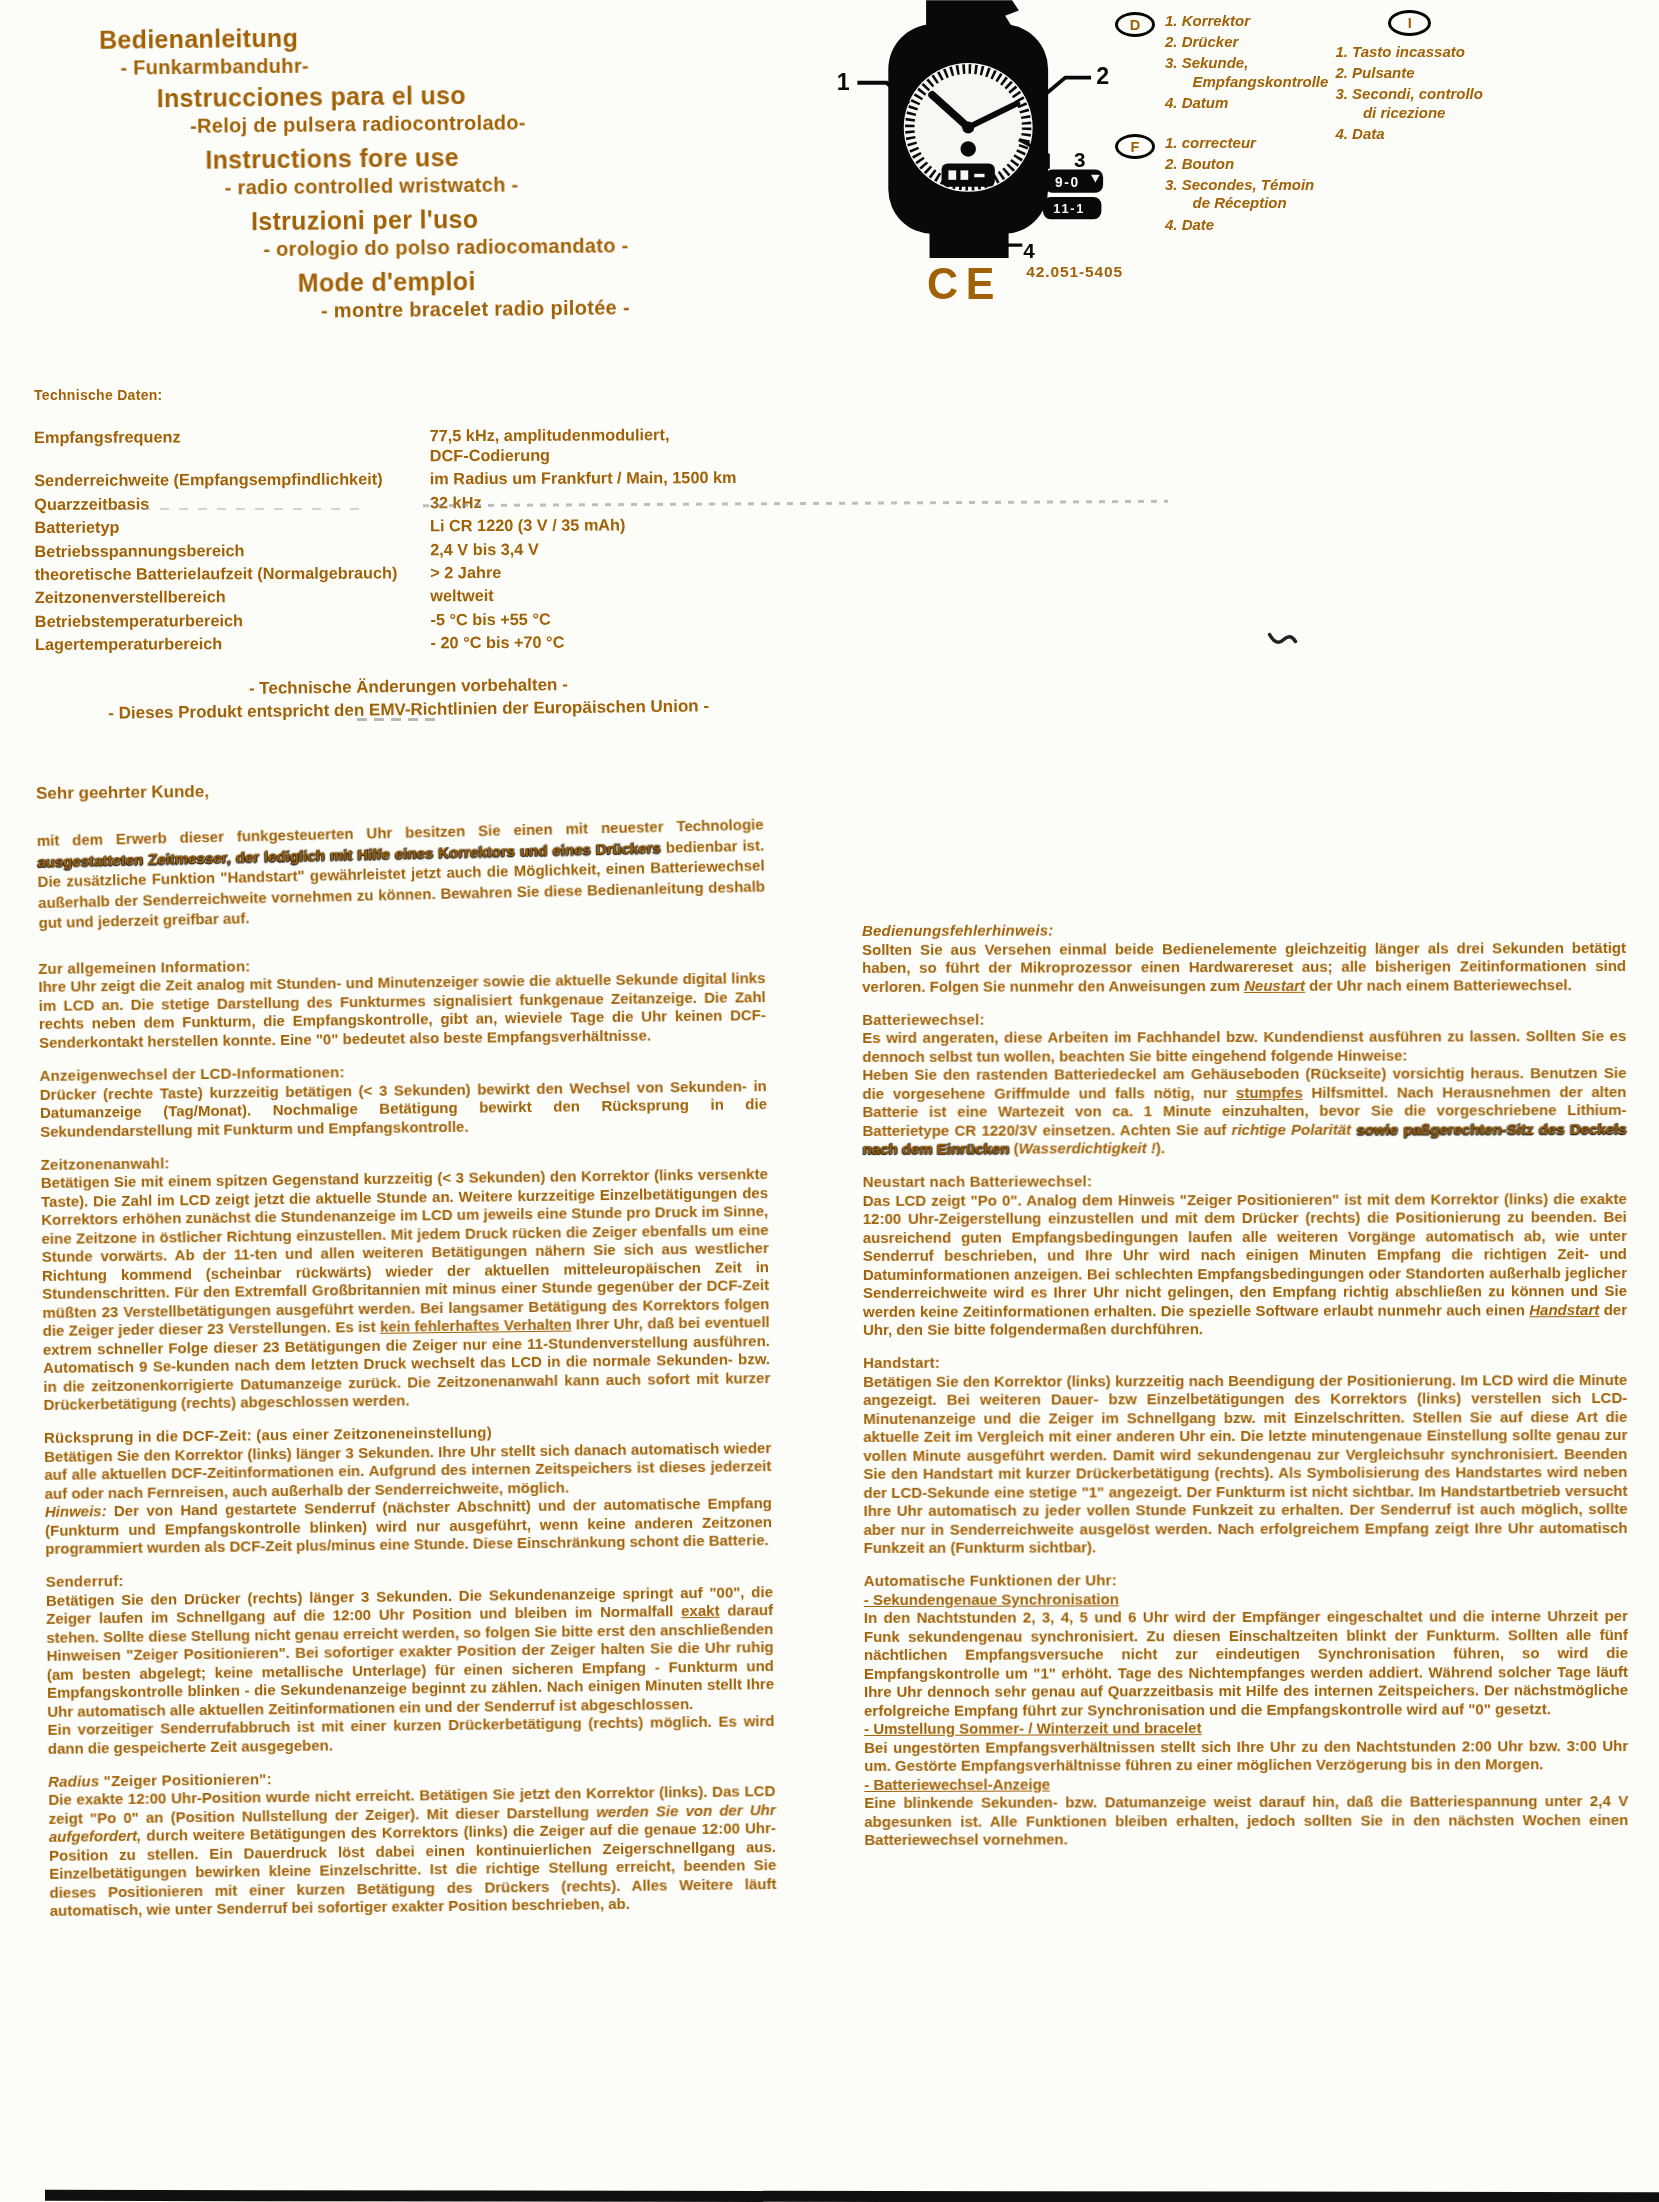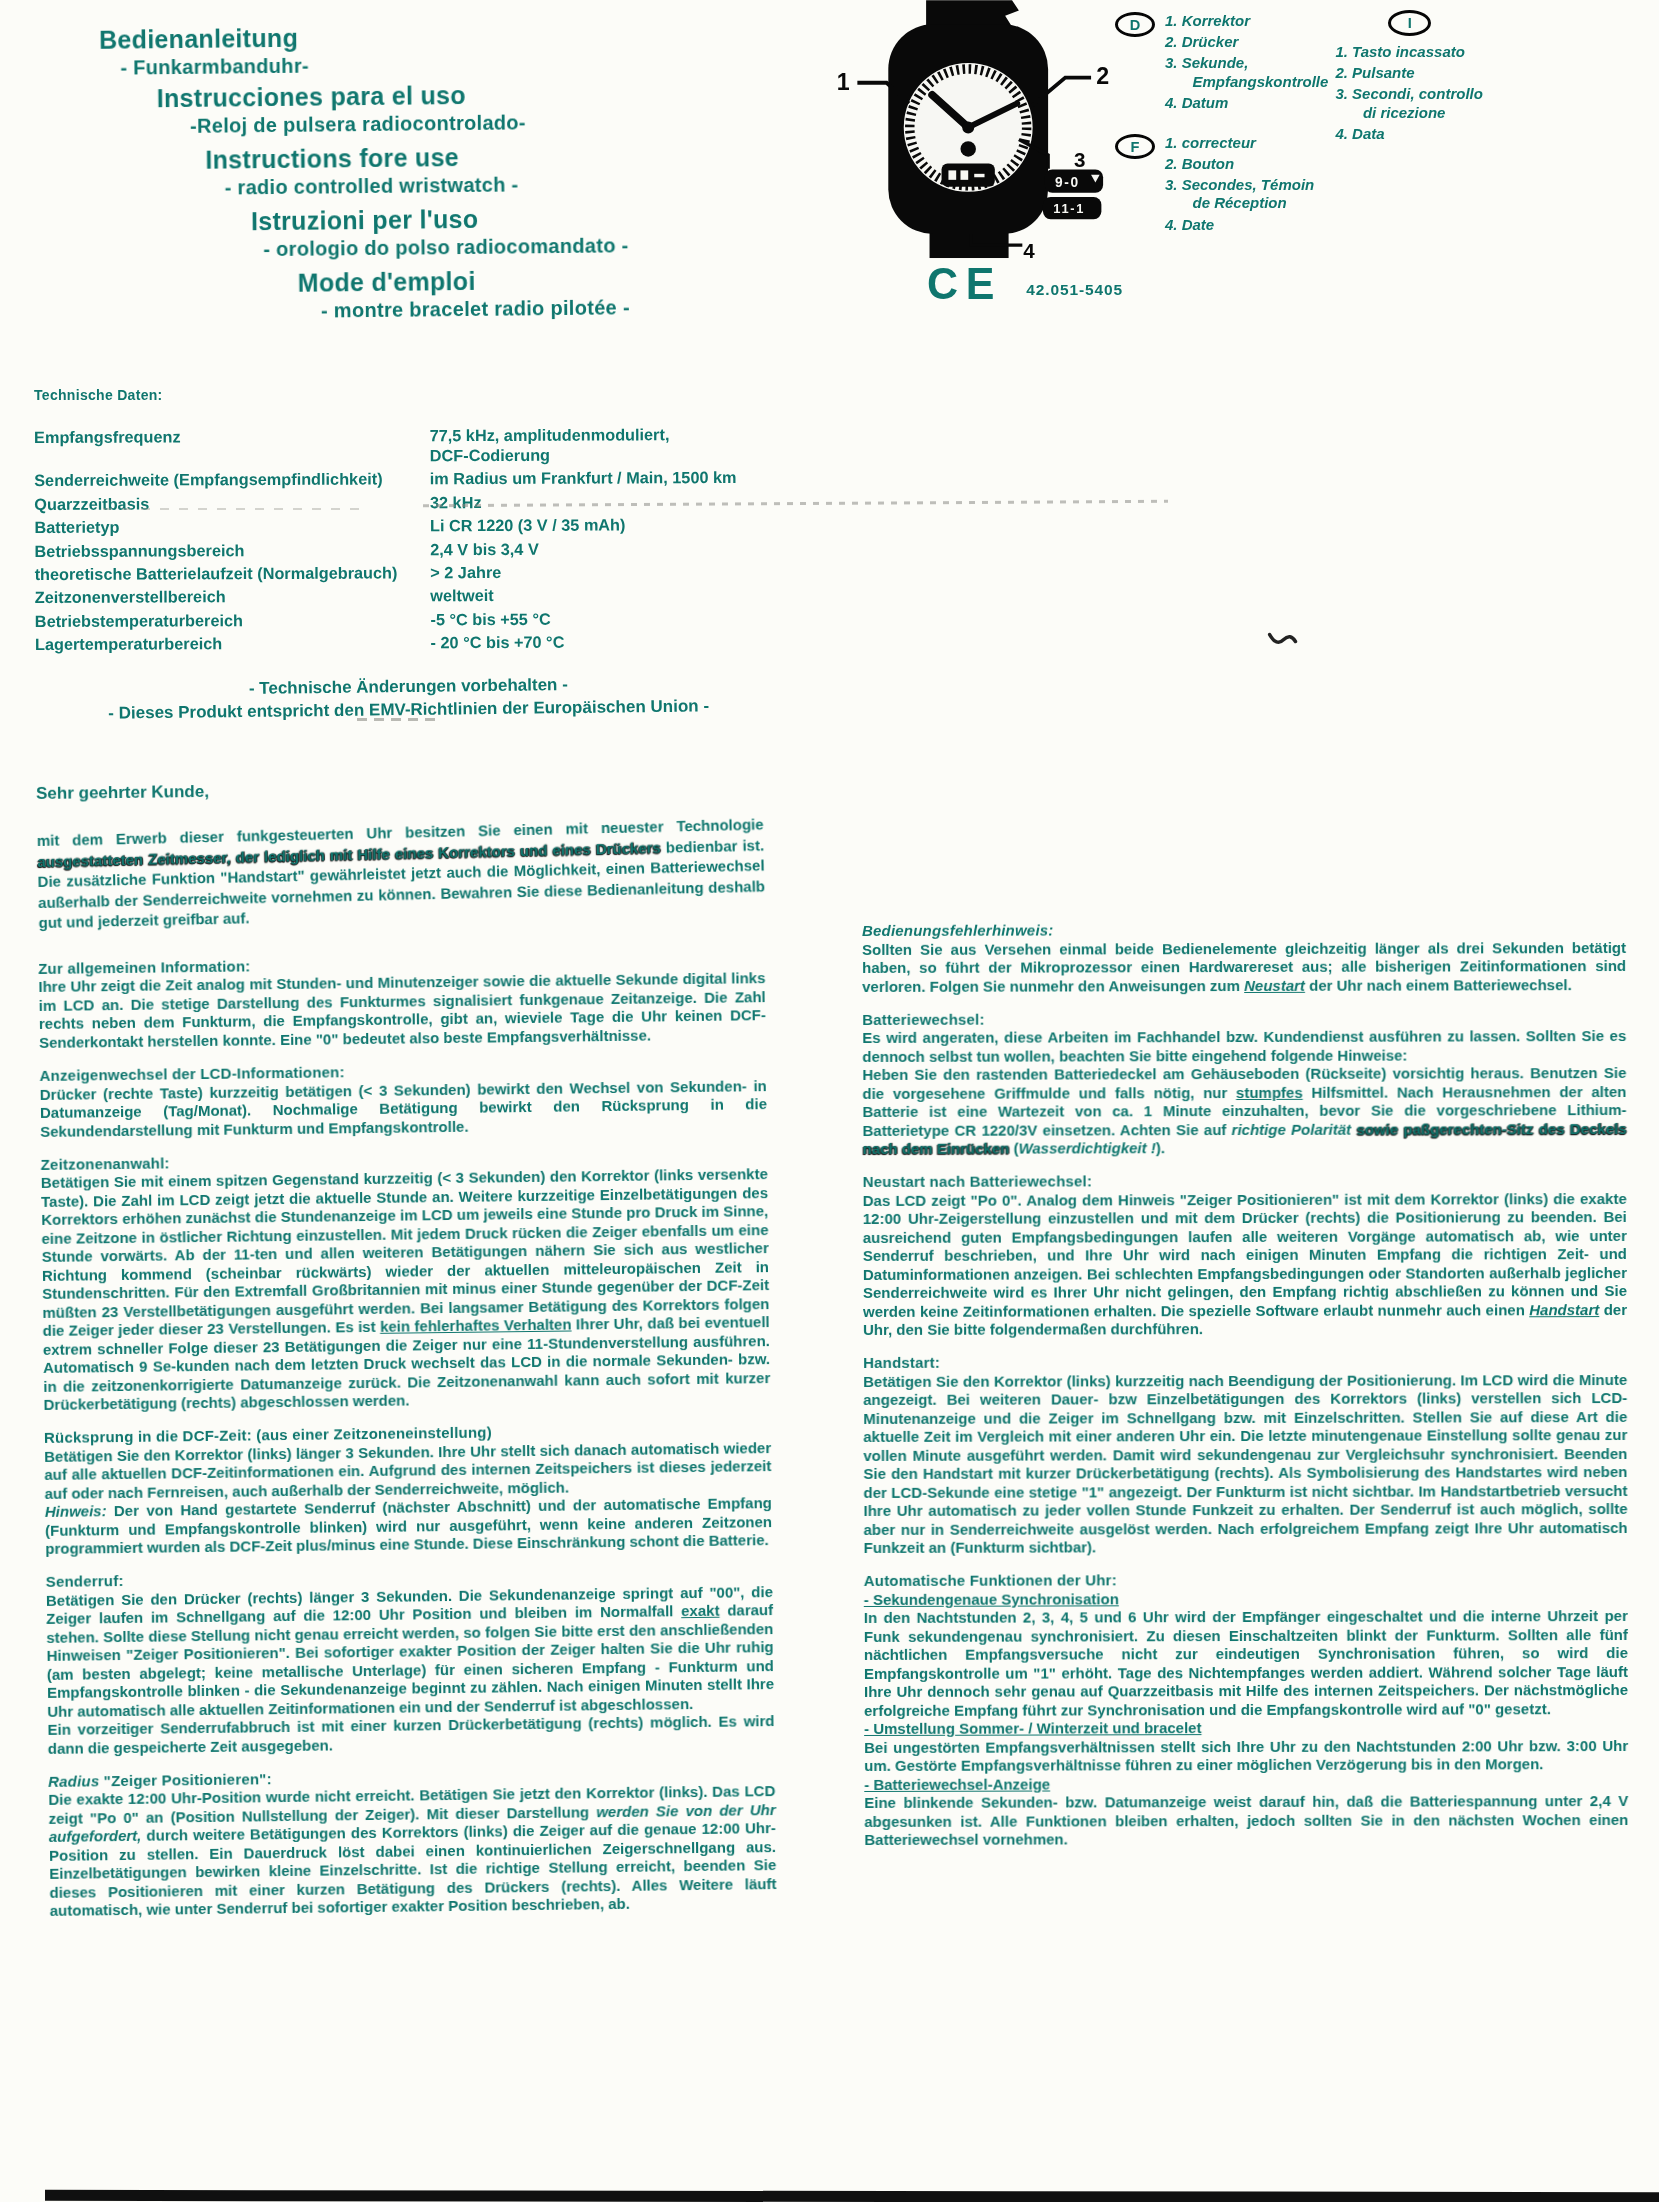--- a/index.html
+++ b/index.html
@@ -1,17 +1,17 @@
 <!DOCTYPE html>
 <html style="font-size:13.8px"><head>
 <meta charset="utf-8">
 <style>
   html,body{margin:0;padding:0;background:#d9d9d4;}
   .page{position:relative;width:1660px;height:2203px;background:#fcfcf8;overflow:hidden;
-        font-family:"Liberation Sans",sans-serif;font-weight:700;color:#0f766e;}
+        font-family:"Liberation Sans",sans-serif;font-weight:700;color:#a16207;}
   
   .title-block{position:absolute;left:82px;top:26px;width:568px;transform:rotate(-0.6deg);
                transform-origin:left top;filter:blur(0.4px);}
   .t-line{white-space:nowrap;letter-spacing:0.3px;}
   .t-main{font-size:25px;line-height:29px;}
   .t-sub{font-size:20px;line-height:27px;}
   .t-line:nth-child(1){margin-left:17px;}
   .t-line:nth-child(2){margin-left:38px;}
   .t-line:nth-child(3){margin-left:74px;margin-top:3.4px;}
   .t-line:nth-child(4){margin-left:107px;}
@@ -29,21 +29,21 @@
   .leg-block{position:relative;margin-bottom:21.5px;}
   .block-left{padding-left:50px;min-height:29px;}
   .block-top{padding-left:3.4px;}
   .leg-badge{box-sizing:border-box;border:3px solid #060606;border-radius:50%;
              text-align:center;font-weight:700;background:#fcfcf8;}
   .badge-left{position:absolute;left:0;top:0;width:40px;height:25px;line-height:20px;font-size:14.6px;}
   .badge-top{display:block;width:43px;height:26px;line-height:20.6px;margin:0 auto 6.9px 53px;font-size:14.6px;}
   .badge-small{font-size:11.6px;letter-spacing:-0.4px;}
   .leg-item{padding-left:27.5px;text-indent:-27.5px;margin-bottom:2.6px;font-style:italic;}
   .legend-col2 .leg-block + .leg-block{margin-top:43px;}
-  .ce{position:absolute;left:927px;top:263px;display:flex;align-items:flex-end;gap:24px;filter:blur(0.3px);}
+  .ce{position:absolute;left:927px;top:263px;display:flex;align-items:flex-start;gap:24px;filter:blur(0.3px);}
   .ce-mark{font-size:43px;line-height:40px;letter-spacing:7.7px;transform:scaleY(1.04);}
   .ce-number{font-size:15.5px;letter-spacing:0.9px;padding-bottom:4.3px;}
   
   .tech{position:absolute;left:34px;top:387px;width:1144px;filter:blur(0.3px);}
   .tech-heading{font-size:14px;letter-spacing:0.3px;margin-bottom:24px;}
   .tech-grid{display:grid;grid-template-columns:387px auto;column-gap:8.6px;row-gap:3.4px;
              font-size:16.3px;line-height:20px;width:792px;transform:rotate(-0.25deg);transform-origin:left top;}
   .tech-value{white-space:pre-line;}
   .tech-notes{margin-top:20.6px;width:749px;text-align:center;font-size:17px;line-height:23px;
               transform:rotate(-0.7deg);}

